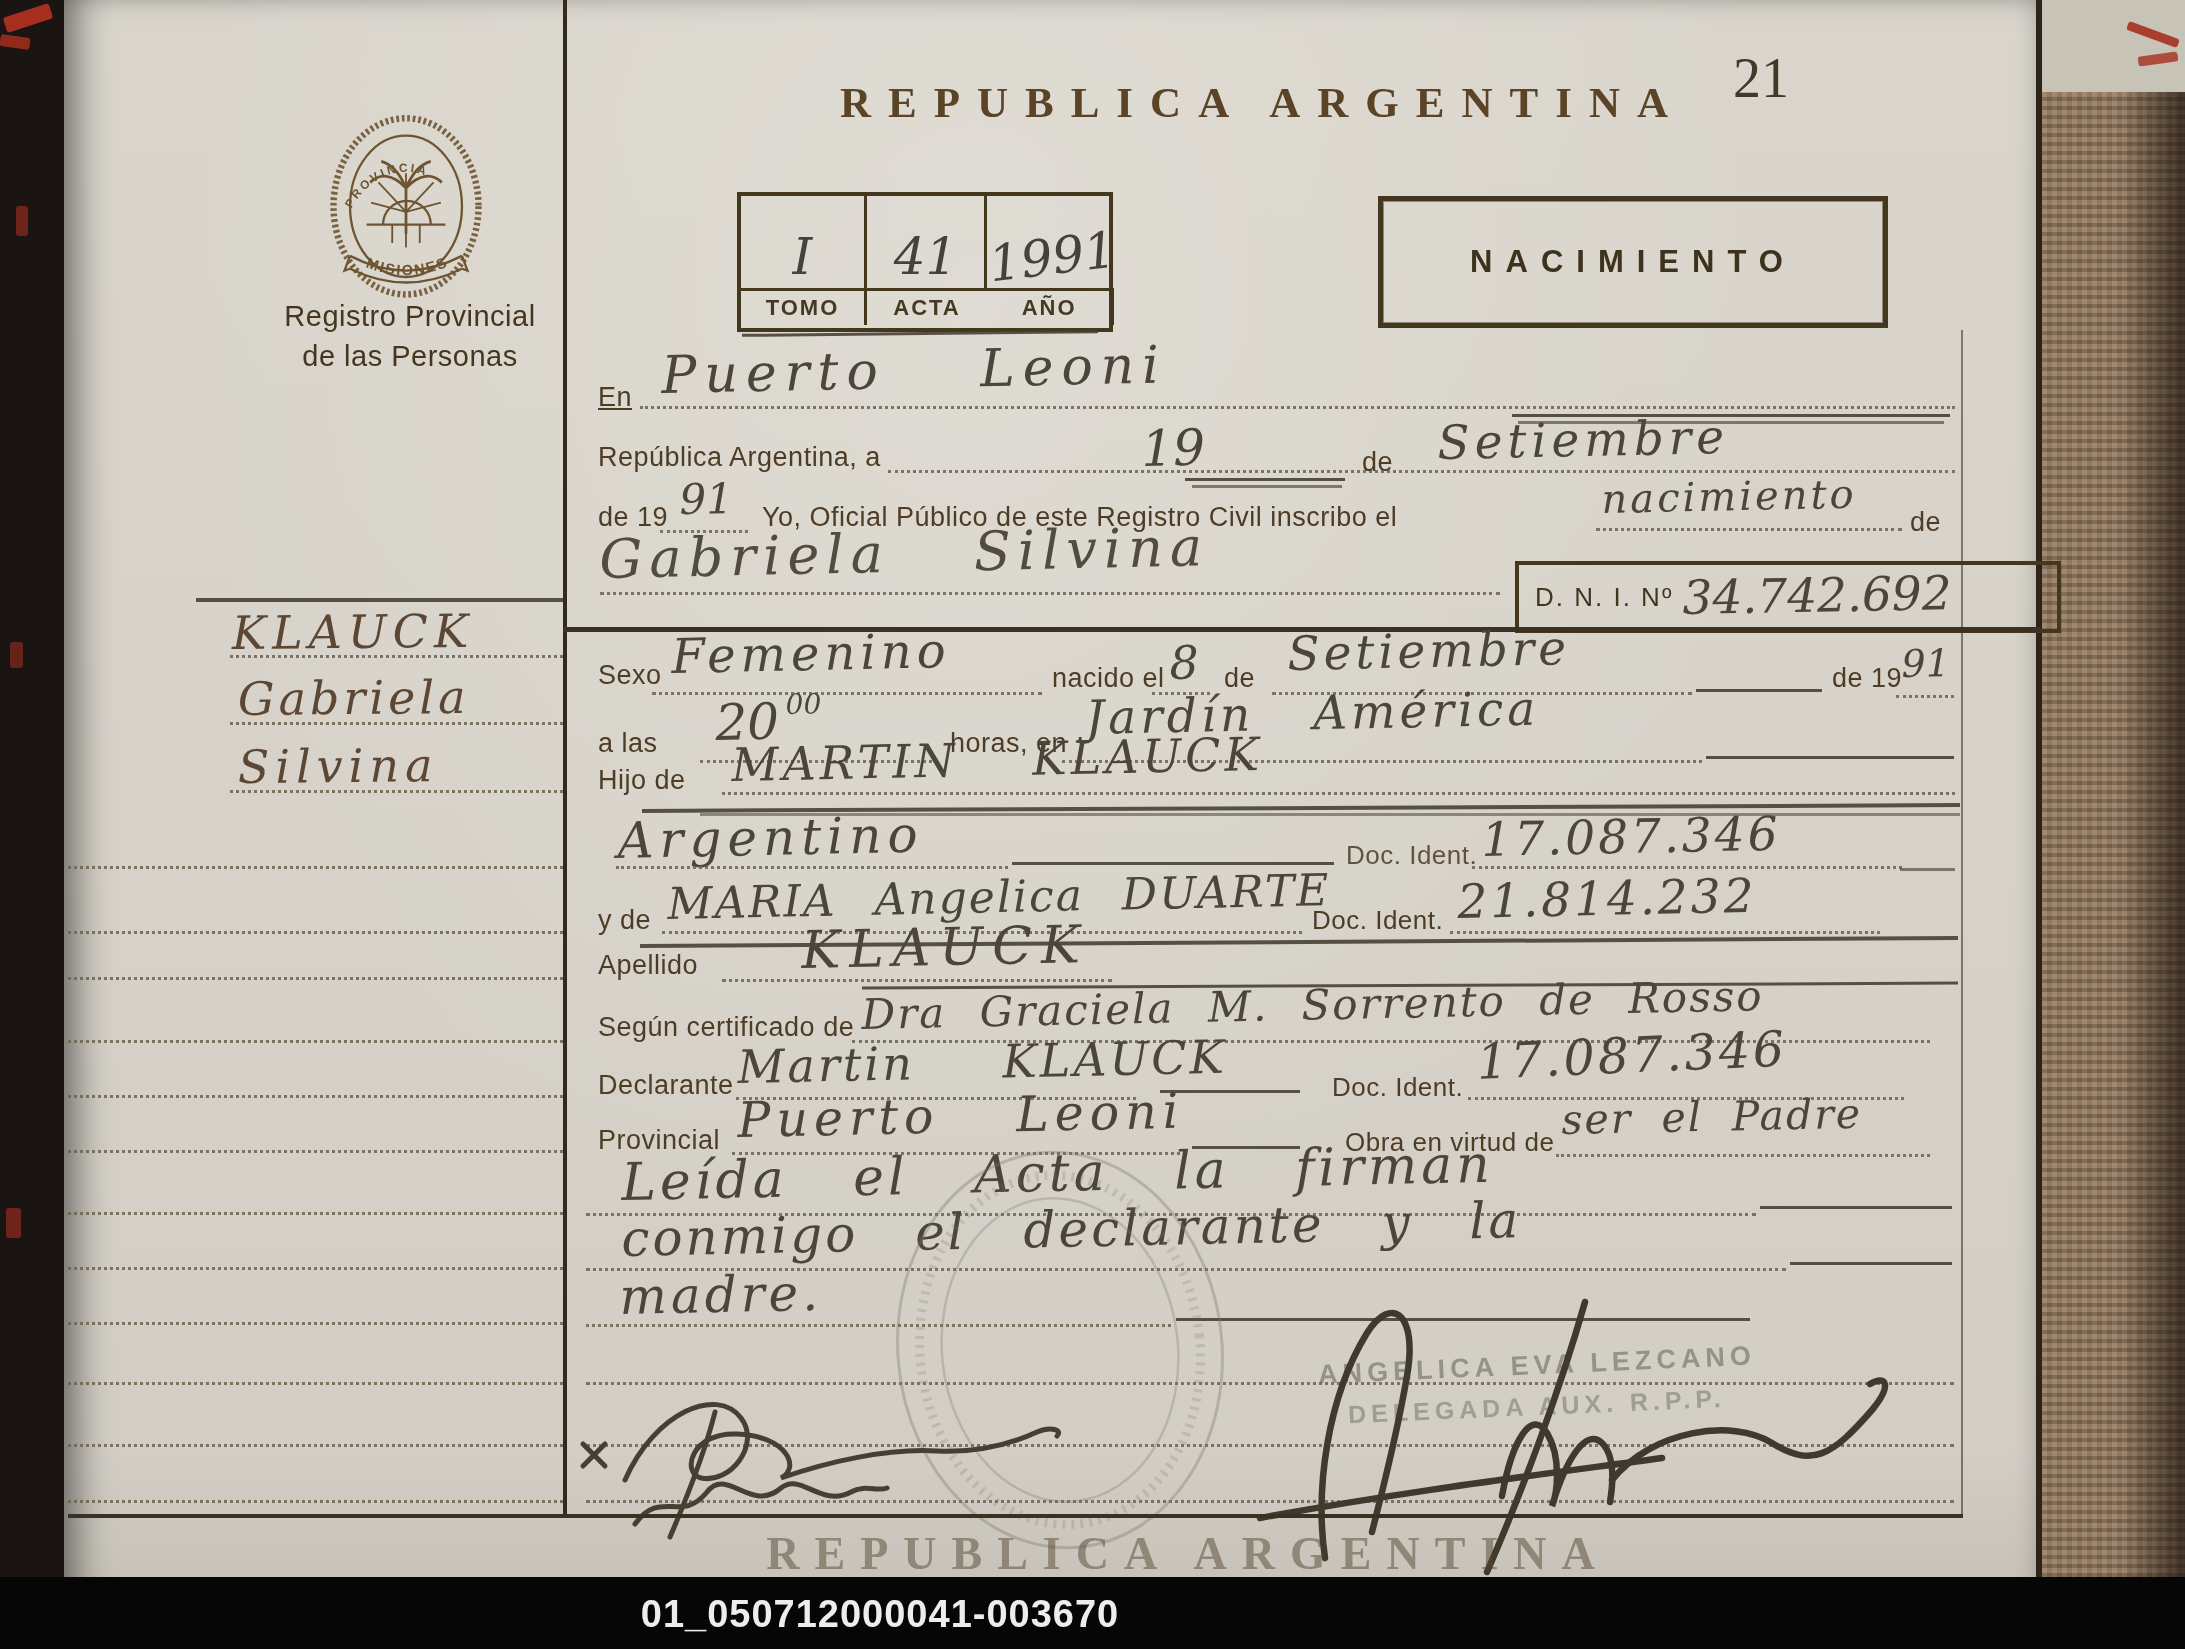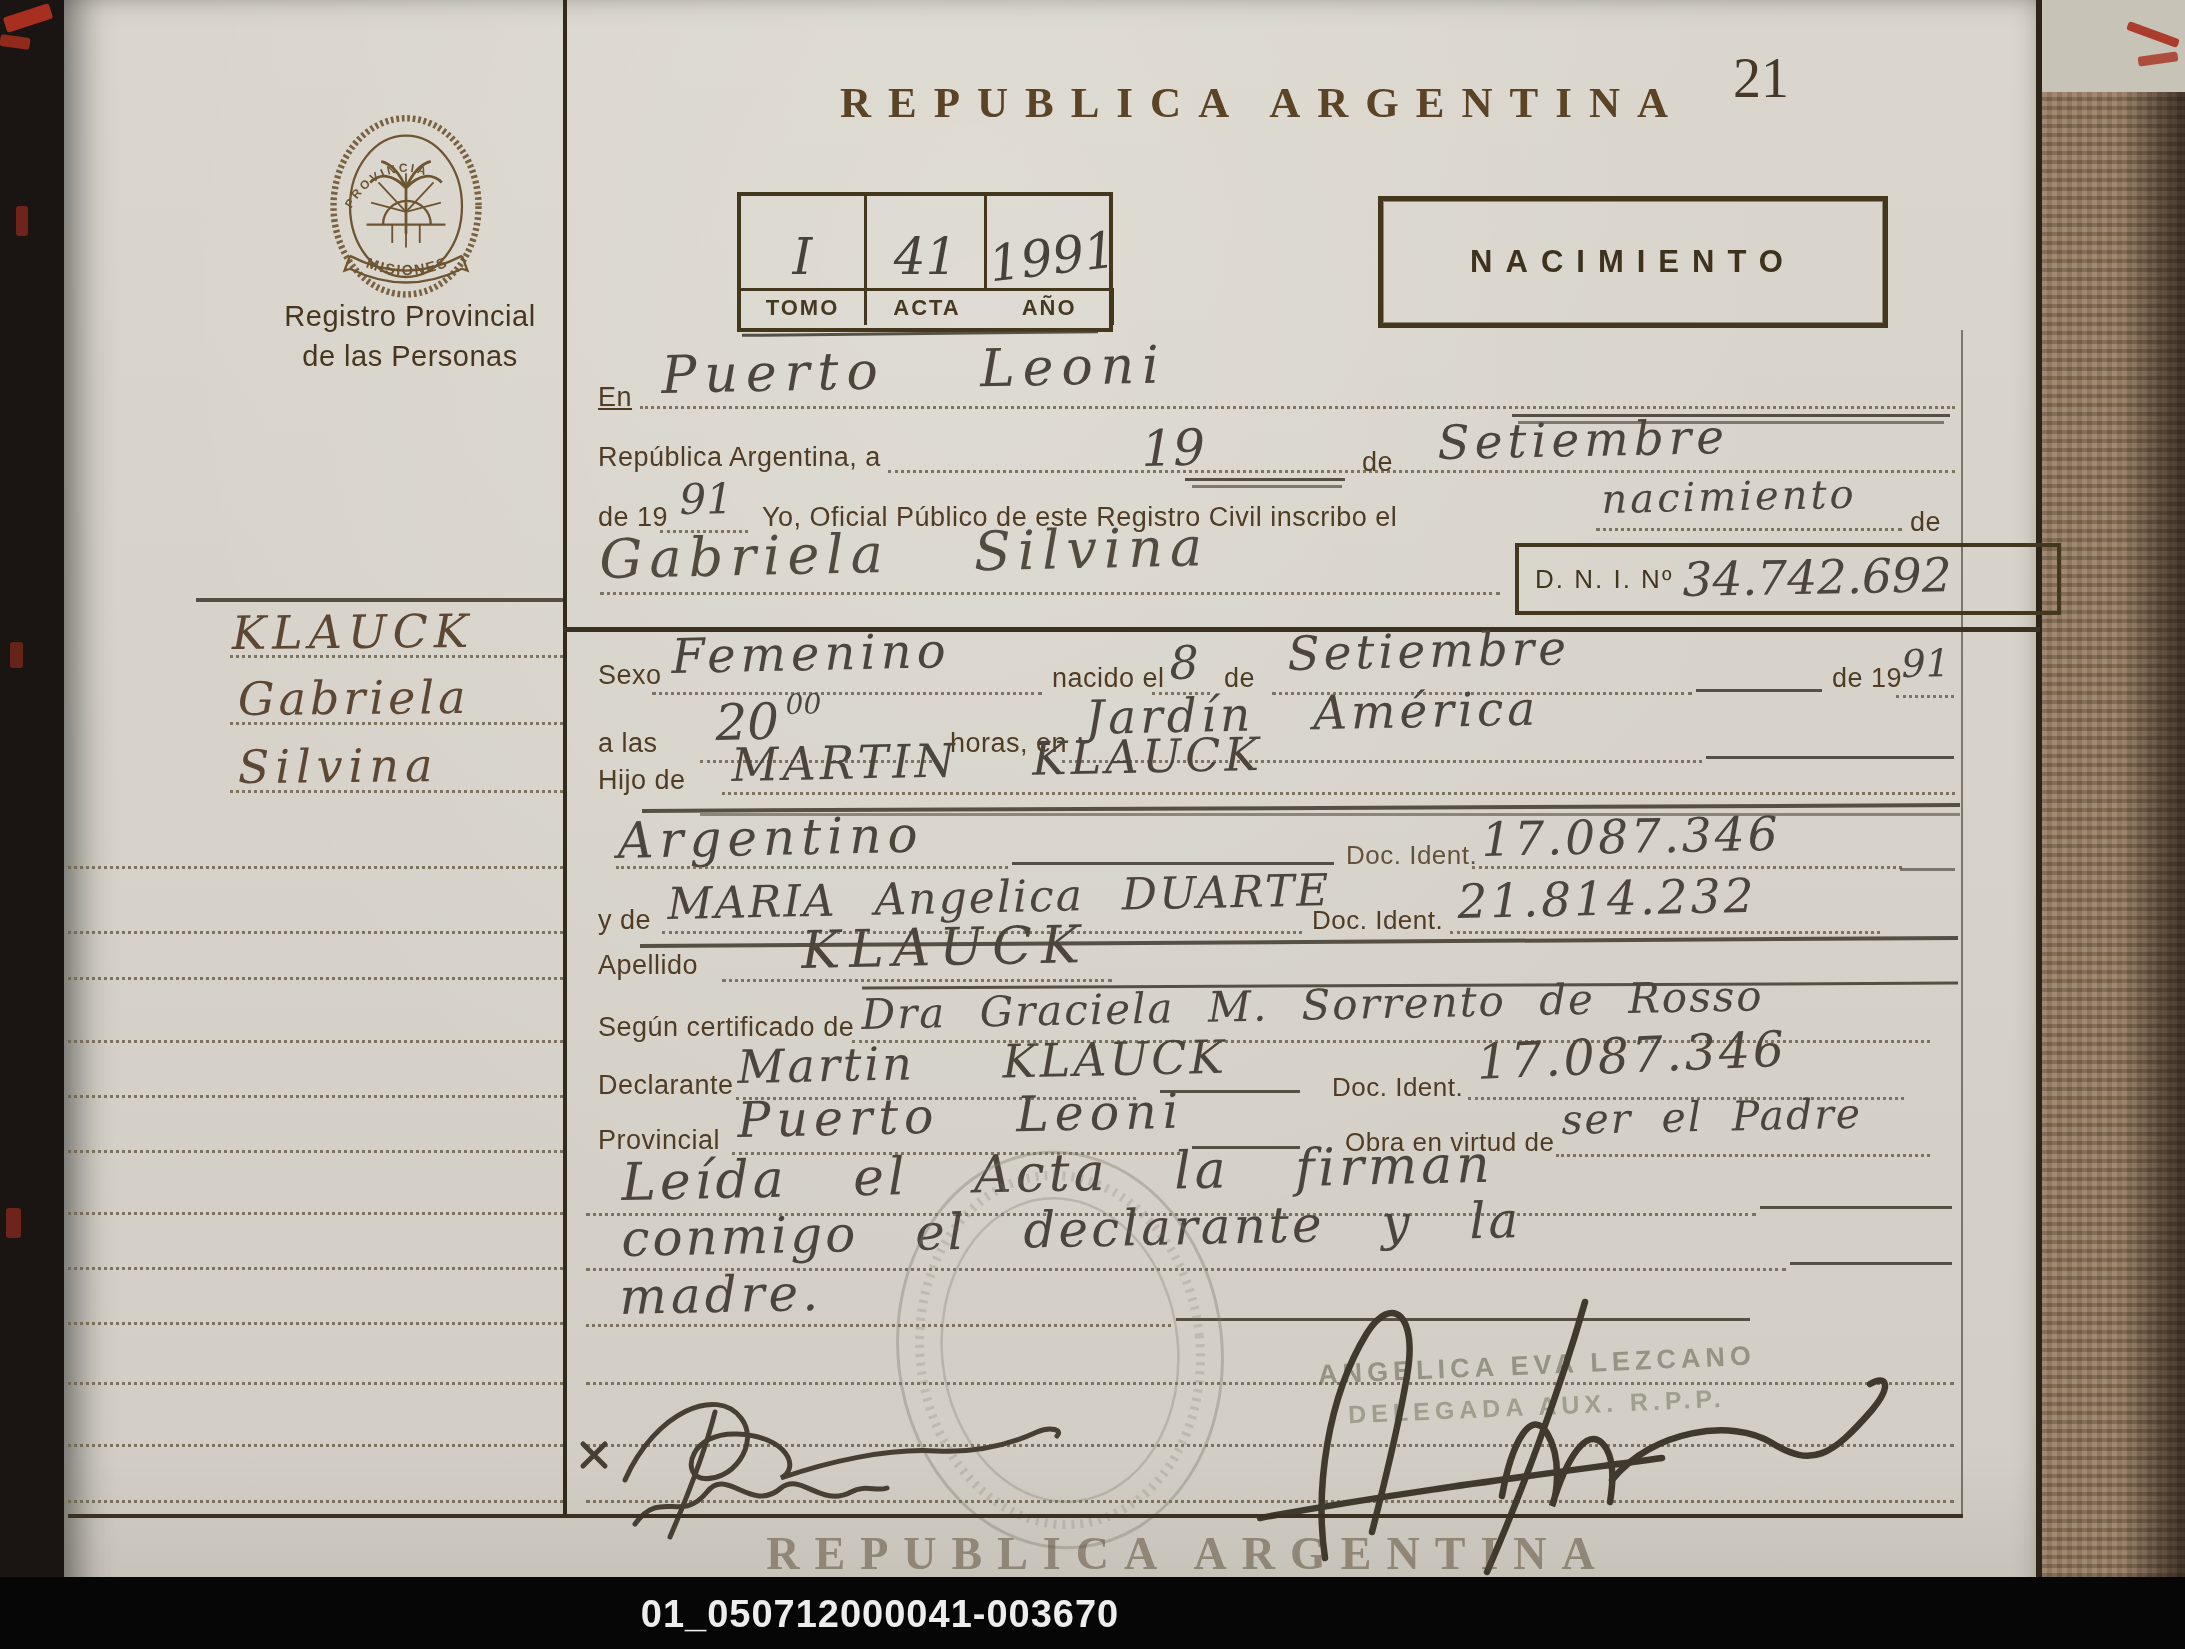--- a/index.html
+++ b/index.html
@@ -31,21 +31,21 @@
   #tomoBox{display:grid;grid-template-columns:126px 120px 1fr;grid-template-rows:92px 3px 34px;}
   #tomoBox .cell{border-right:3px solid #43371d;}
   #tomoBox .cell:nth-child(3n){border-right:none;}
   #tomoBox .split{grid-column:1/4;background:#43371d;height:3px;}
   #tomoBox .tl{display:flex;align-items:center;justify-content:center;
        font-size:22px;font-weight:bold;letter-spacing:2px;color:#453a21;}
   #tomoBox .tv{display:flex;align-items:flex-end;justify-content:center;
        font-family:"DejaVu Serif",serif;font-style:italic;font-size:50px;color:#46413a;padding-bottom:2px;}
   #nacBox{display:flex;align-items:center;justify-content:center;box-shadow:inset 0 0 0 1px rgba(67,55,29,.5);}
   #nacBox span{font-size:31px;font-weight:bold;letter-spacing:13px;color:#3d321d;}
-  #dniBox{display:flex;align-items:center;padding-left:16px;}
+  #dniBox{display:flex;align-items:center;padding-left:16px;margin-top:18px;}
   
   .stamp{position:absolute;font-family:"Liberation Sans",sans-serif;font-weight:bold;
          color:rgba(104,104,82,.58);white-space:nowrap;transform:rotate(-2.5deg);}
   .redmark{position:absolute;background:#a62f1f;border-radius:3px;}
   
   #bar{position:absolute;left:0;top:1577px;width:2185px;height:72px;background:#060606;z-index:40;}
   #bar div{position:absolute;left:0;top:16px;width:1760px;text-align:center;
            font-family:"Liberation Sans",sans-serif;font-weight:bold;font-size:38px;
            color:#ededed;letter-spacing:1px;}
   #nextHeader{position:absolute;left:563px;top:1527px;width:1250px;text-align:center;

